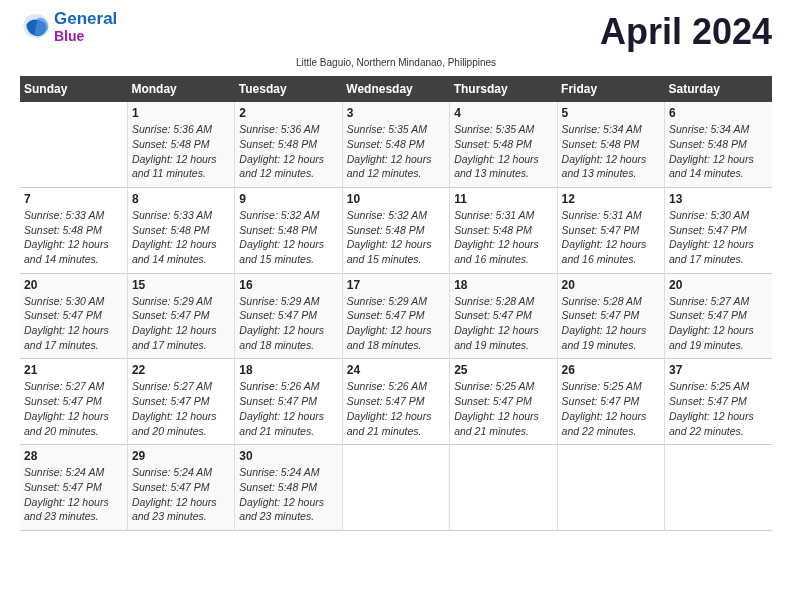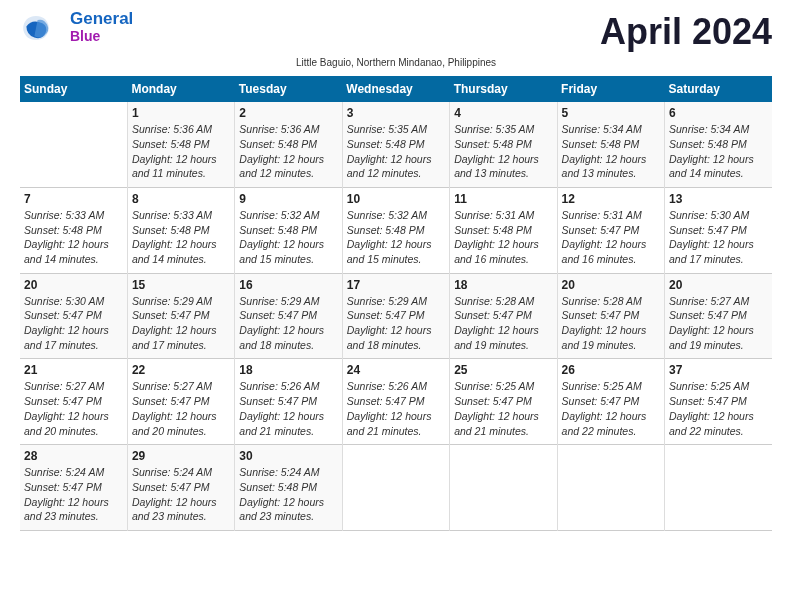--- a/index.html
+++ b/index.html
@@ -11,22 +11,22 @@
       padding: 10px 20px 20px 20px;
     }
     .header-area {
       display: flex;
       align-items: flex-start;
       justify-content: space-between;
       margin-bottom: 4px;
     }
     .logo {
       display: flex;
-      align-items: flex-end;
-      gap: 16px;
+      align-items: flex-start;
+      gap: 0px;
     }
     .logo-icon {
       width: 32px;
       height: 32px;
       margin-right: 2px;
     }
     .title-area {
       text-align: right;
     }
     .month-title {
@@ -41,21 +41,21 @@
       color: #333;
       text-align: center;
       margin-bottom: 8px;
     }
     table {
       width: 100%;
       border-collapse: collapse;
       font-size: 11px;
     }
     thead tr th {
-      background-color: #0369a1;
+      background-color: #404040;
       color: #fff;
       padding: 6px 4px;
       text-align: left;
       font-size: 12px;
       font-weight: bold;
     }
     tbody tr {
       border-bottom: 1px solid #ccc;
     }
     tbody tr:nth-child(odd) {

